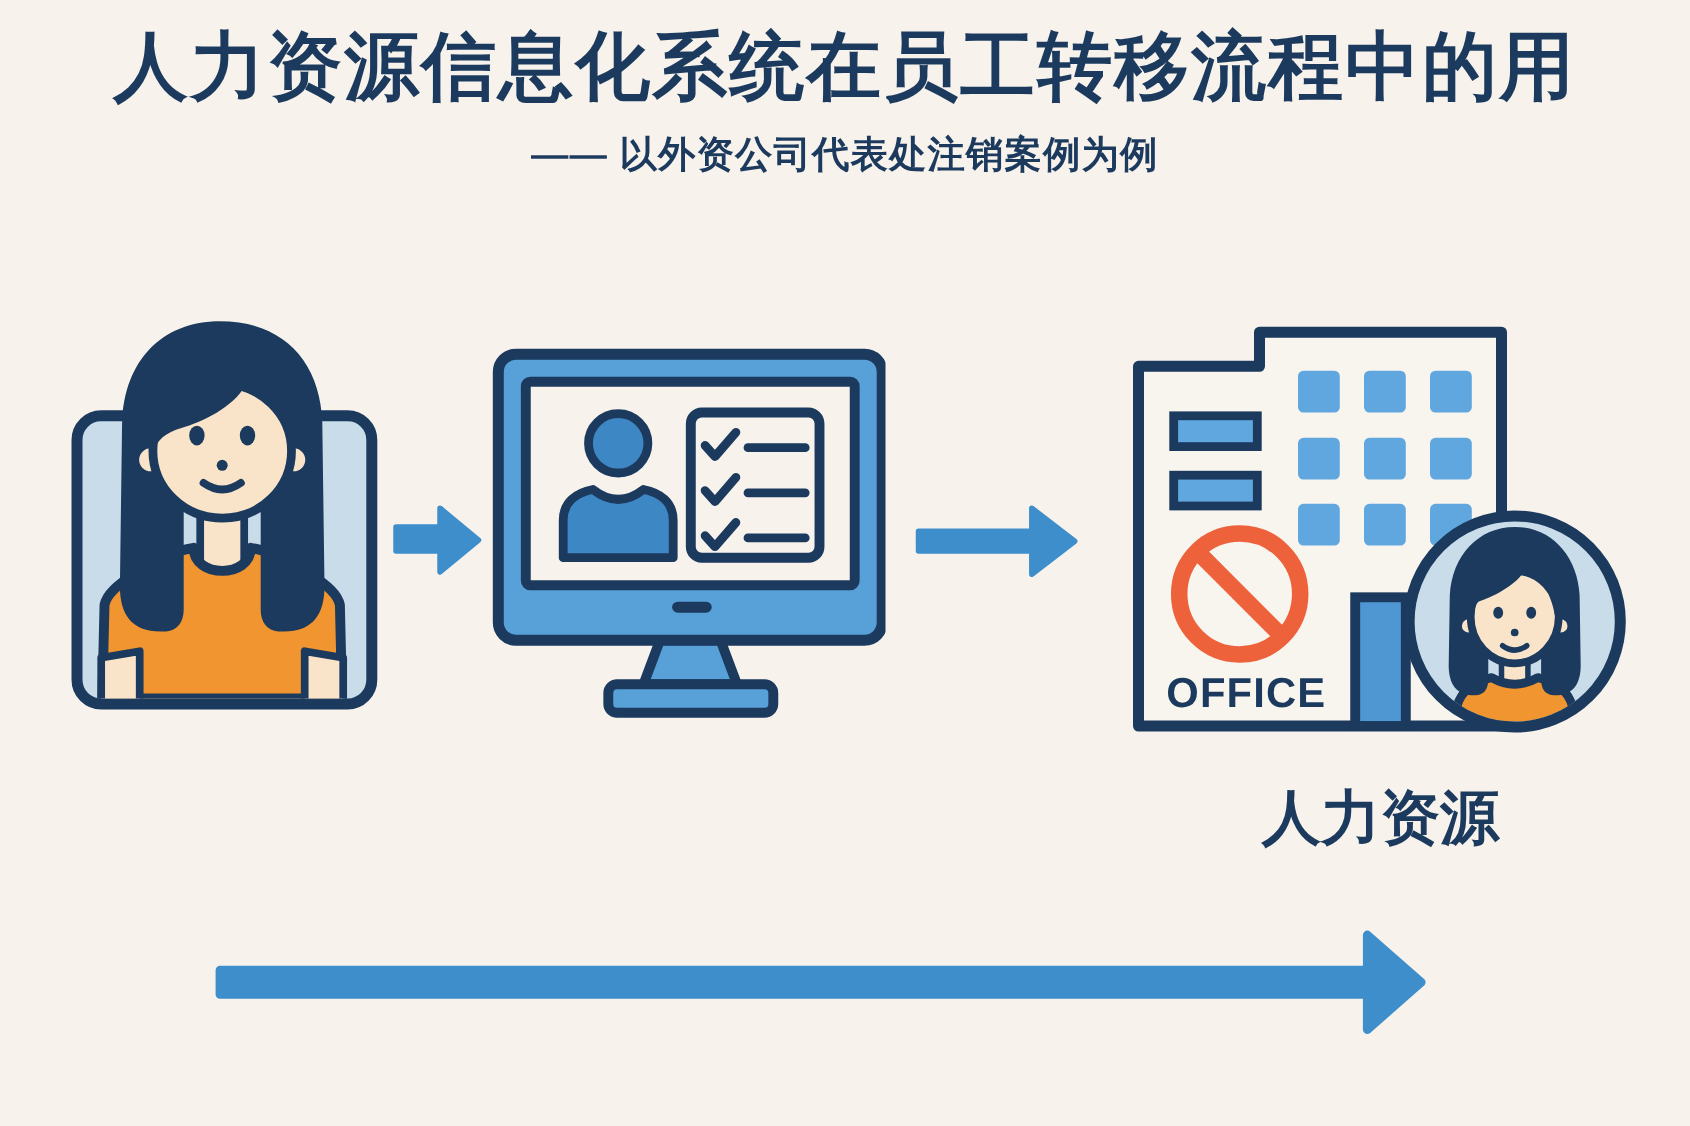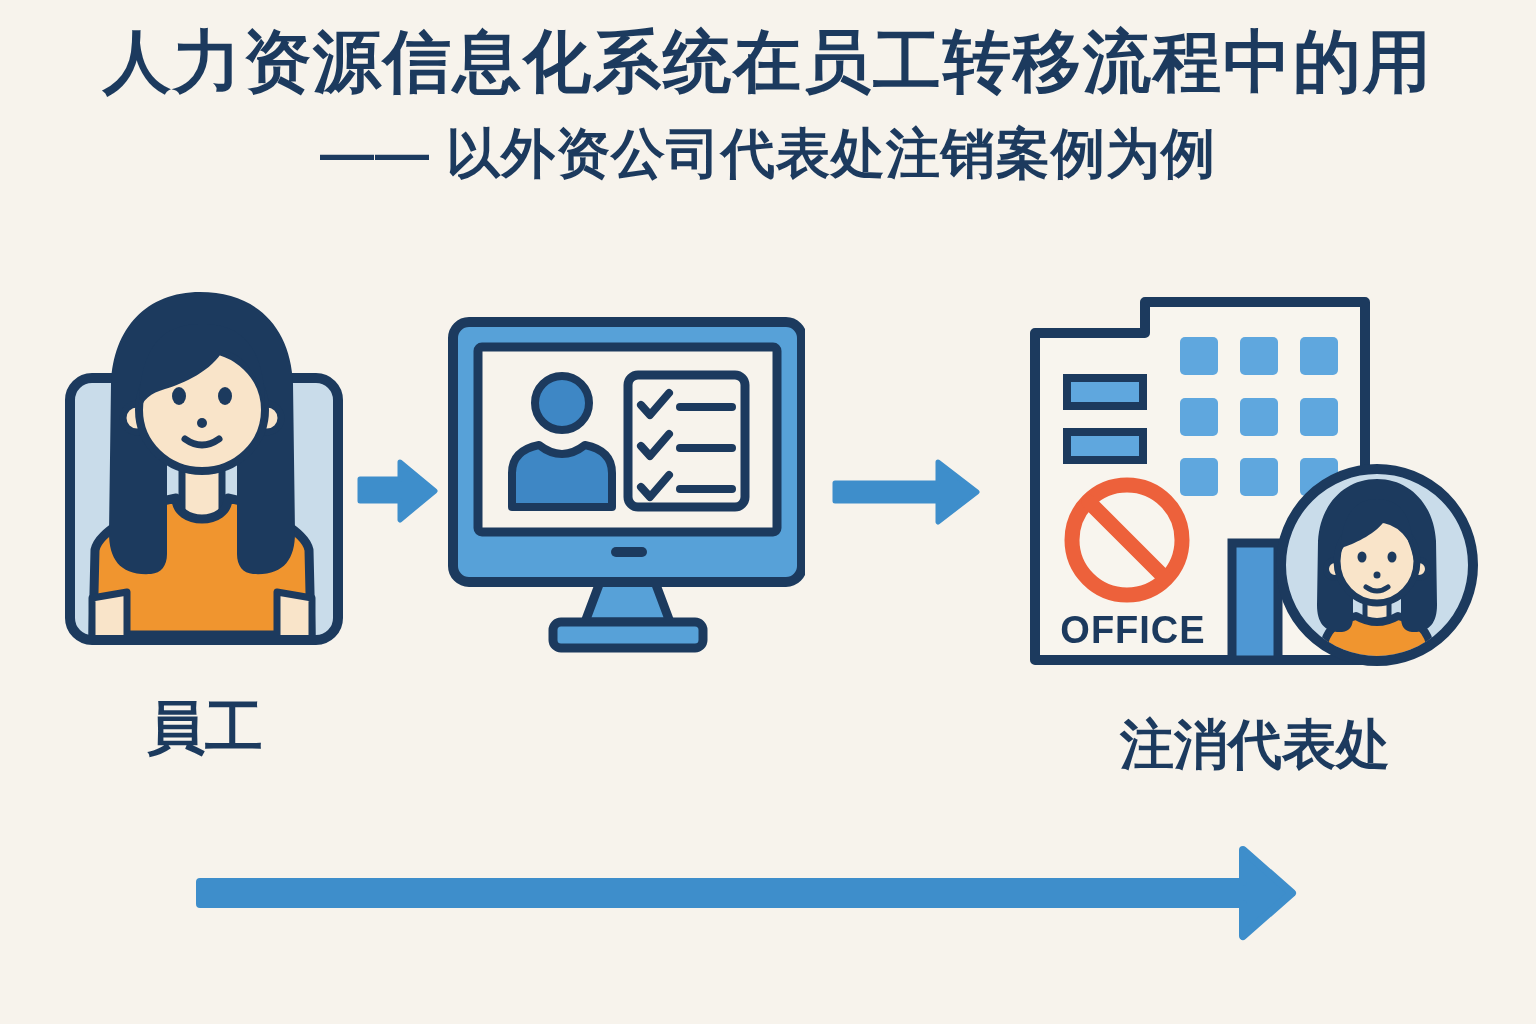--- a/index.html
+++ b/index.html
@@ -10,21 +10,21 @@
     position:relative;
   }
   .canvas{position:absolute;inset:0;width:1536px;height:976px;}
   .title{
     position:absolute;left:0;top:24px;width:1536px;margin:0;
     text-align:center;font-size:68px;font-weight:800;letter-spacing:2px;
     color:#1C3A5E;line-height:1.1;
   }
   .subtitle{
     position:absolute;left:0;top:122px;width:1536px;margin:0;
-    text-align:center;font-size:54px;font-weight:800;letter-spacing:1px;
+    text-align:center;font-size:34px;font-weight:800;letter-spacing:1px;
     color:#1C3A5E;line-height:1.15;
   }
   .abs{position:absolute;display:block;}
   .label{
     position:absolute;text-align:center;color:#1C3A5E;
     font-weight:800;white-space:pre-line;line-height:1.28;
   }
   .label-employee{left:55px;top:690px;width:300px;font-size:58px;}
   .label-hr{left:420px;top:684px;width:400px;font-size:52px;}
   .label-office{left:1020px;top:710px;width:470px;font-size:54px;}
@@ -140,20 +140,19 @@
                  C357 248 336 258 324 262 C320 266 320 270 320 276 Z" fill="#1C3A5E"></path>
         <ellipse cx="342" cy="272" rx="4.5" ry="5.5" fill="#1C3A5E"></ellipse>
         <ellipse cx="372" cy="272" rx="4.5" ry="5.5" fill="#1C3A5E"></ellipse>
         <circle cx="357" cy="290" r="3.5" fill="#1C3A5E"></circle>
         <path d="M346 302 Q357 310 368 302" fill="none" stroke="#1C3A5E" stroke-width="5" stroke-linecap="round"></path>
       </g>
       <circle cx="357" cy="280" r="96" fill="none" stroke="#1C3A5E" stroke-width="10"></circle>
     </g>
   </svg>
 
-  <div class="label label-employee">員工</div>
-  <div class="label label-office">注消代表处</div>
+  <div class="label label-office">人力资源</div>
 
   <svg class="abs" style="left:190px;top:840px;" width="1120" height="110" viewBox="0 0 1120 110">
     <path d="M10 42 H1053 V10 L1102 53 L1053 96 V64 H10 Z" fill="#3E8ECB" stroke="#3E8ECB" stroke-width="8" stroke-linejoin="round"></path>
   </svg>
 
 </div>
 
 </body></html>

